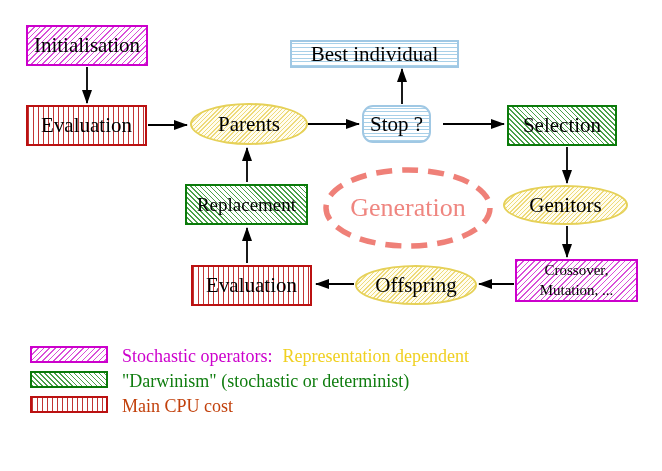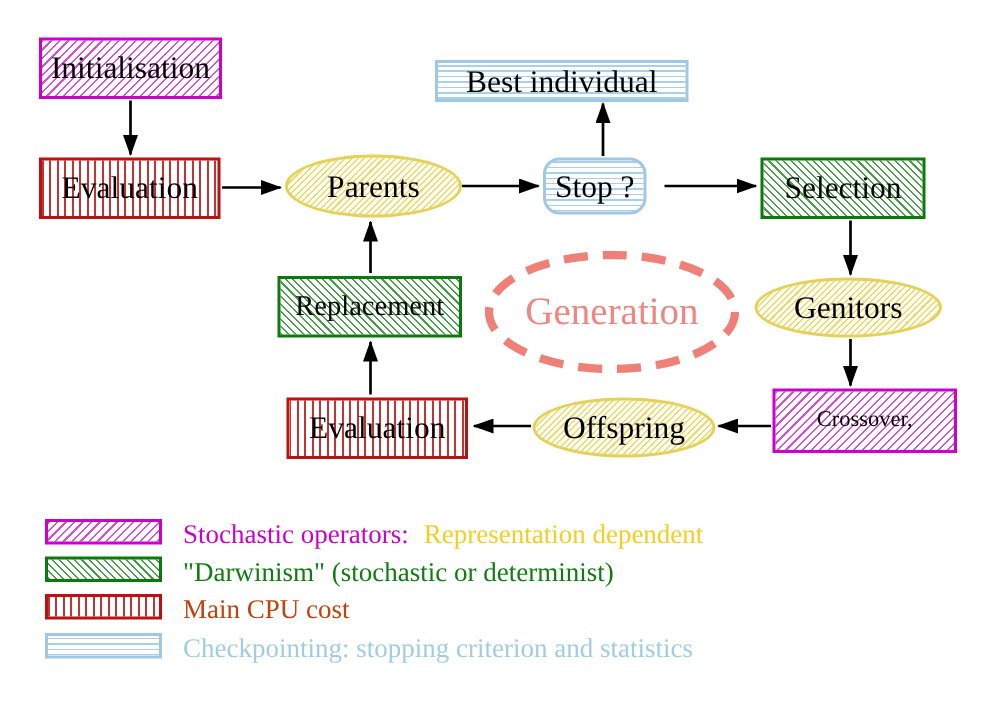--- a/index.html
+++ b/index.html
@@ -111,20 +111,21 @@
   <div class="generation-label">
     <span>Generation</span>
   </div>
 
   <div class="node p-yellow ellipse" style="left:503px;top:185px;width:125px;height:40px;">
     <span>Genitors</span>
   </div>
 
   <div class="node p-magenta small-text" style="left:515px;top:259px;width:123px;height:43px;flex-direction:column;">
     <span>Crossover,</span>
+    <span>Mutation, ...</span>
   </div>
 
   <div class="node p-yellow ellipse" style="left:355px;top:265px;width:122px;height:40px;">
     <span>Offspring</span>
   </div>
 
   <div class="node p-red" style="left:191px;top:265px;width:121px;height:41px;">
     <span>Evaluation</span>
   </div>
 
@@ -137,18 +138,14 @@
   <div class="legend-row" style="top:371px;">
     <div class="swatch p-green"></div>
     <span class="lg-green-text">"Darwinism" (stochastic or determinist)</span>
   </div>
 
   <div class="legend-row" style="top:396px;">
     <div class="swatch p-red"></div>
     <span class="lg-red-text">Main CPU cost</span>
   </div>
 
-  <div class="legend-row" style="top:422px;">
-    <div class="swatch p-cyan"></div>
-    <span class="lg-cyan-text">Checkpointing: stopping criterion and statistics</span>
-  </div>
 
 </div>
 
 </body></html>

